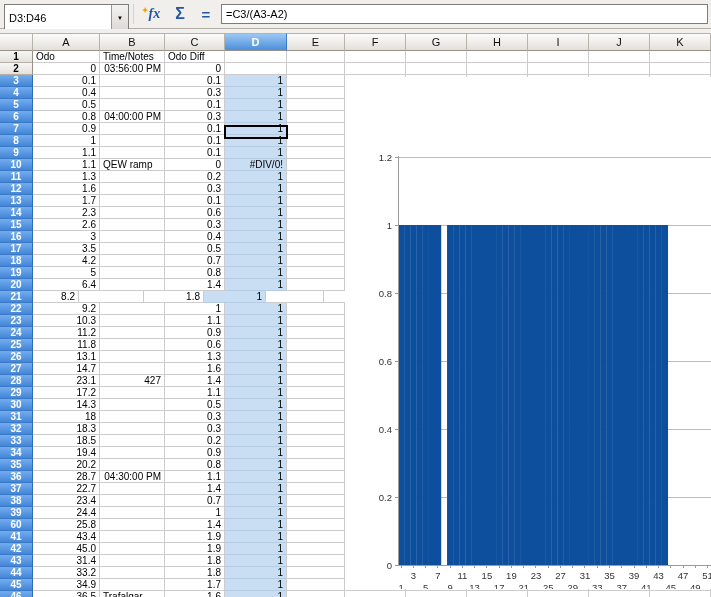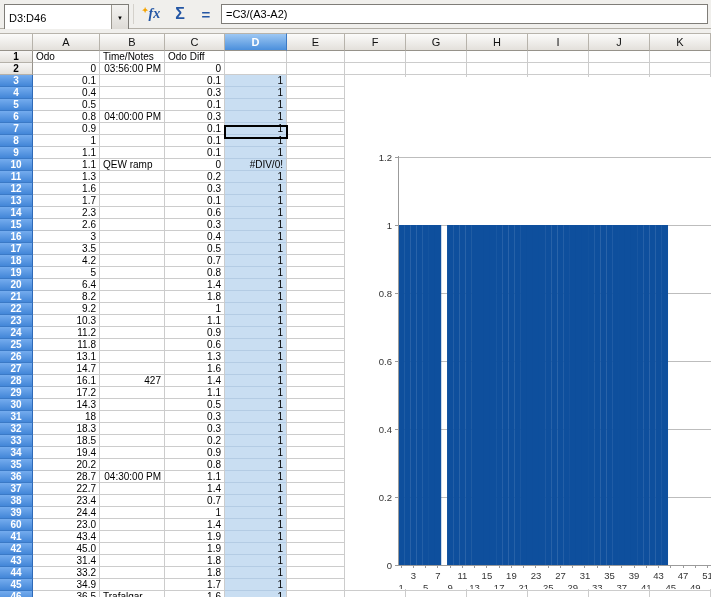--- a/index.html
+++ b/index.html
@@ -402,21 +402,21 @@
           <div class="gcell" style="width: 58px;"></div>
           <div class="gcell" style="width: 61px;"></div>
           <div class="gcell" style="width: 61px;"></div>
           <div class="gcell" style="width: 61px;"></div>
           <div class="gcell" style="width: 61px;"></div>
           <div class="gcell" style="width: 61px;"></div>
           <div class="gcell" style="width: 61px;"></div>
         </div>
         <div class="grow">
           <div class="rhcell sel">21</div>
-          <div class="gcell right" style="width: 67px;">8.2</div>
+          <div class="gcell right" style="width: 46px;">8.2</div>
           <div class="gcell" style="width: 65px;"></div>
           <div class="gcell right" style="width: 60px;">1.8</div>
           <div class="gcell right seltint" style="width: 62px;">1</div>
           <div class="gcell" style="width: 58px;"></div>
           <div class="gcell" style="width: 61px;"></div>
           <div class="gcell" style="width: 61px;"></div>
           <div class="gcell" style="width: 61px;"></div>
           <div class="gcell" style="width: 61px;"></div>
           <div class="gcell" style="width: 61px;"></div>
           <div class="gcell" style="width: 61px;"></div>
@@ -500,21 +500,21 @@
           <div class="gcell" style="width: 58px;"></div>
           <div class="gcell" style="width: 61px;"></div>
           <div class="gcell" style="width: 61px;"></div>
           <div class="gcell" style="width: 61px;"></div>
           <div class="gcell" style="width: 61px;"></div>
           <div class="gcell" style="width: 61px;"></div>
           <div class="gcell" style="width: 61px;"></div>
         </div>
         <div class="grow">
           <div class="rhcell sel">28</div>
-          <div class="gcell right" style="width: 67px;">16.1</div>
+          <div class="gcell right" style="width: 67px;">23.1</div>
           <div class="gcell right" style="width: 65px;">427</div>
           <div class="gcell right" style="width: 60px;">1.4</div>
           <div class="gcell right seltint" style="width: 62px;">1</div>
           <div class="gcell" style="width: 58px;"></div>
           <div class="gcell" style="width: 61px;"></div>
           <div class="gcell" style="width: 61px;"></div>
           <div class="gcell" style="width: 61px;"></div>
           <div class="gcell" style="width: 61px;"></div>
           <div class="gcell" style="width: 61px;"></div>
           <div class="gcell" style="width: 61px;"></div>
@@ -668,21 +668,21 @@
           <div class="gcell" style="width: 58px;"></div>
           <div class="gcell" style="width: 61px;"></div>
           <div class="gcell" style="width: 61px;"></div>
           <div class="gcell" style="width: 61px;"></div>
           <div class="gcell" style="width: 61px;"></div>
           <div class="gcell" style="width: 61px;"></div>
           <div class="gcell" style="width: 61px;"></div>
         </div>
         <div class="grow">
           <div class="rhcell sel">60</div>
-          <div class="gcell right" style="width: 67px;">23.0</div>
+          <div class="gcell right" style="width: 67px;">25.8</div>
           <div class="gcell" style="width: 65px;"></div>
           <div class="gcell right" style="width: 60px;">1.4</div>
           <div class="gcell right seltint" style="width: 62px;">1</div>
           <div class="gcell" style="width: 58px;"></div>
           <div class="gcell" style="width: 61px;"></div>
           <div class="gcell" style="width: 61px;"></div>
           <div class="gcell" style="width: 61px;"></div>
           <div class="gcell" style="width: 61px;"></div>
           <div class="gcell" style="width: 61px;"></div>
           <div class="gcell" style="width: 61px;"></div>

